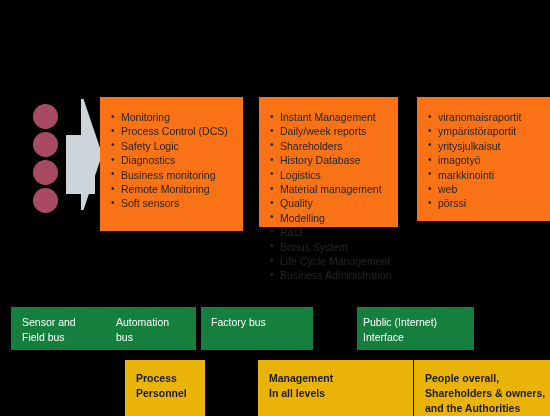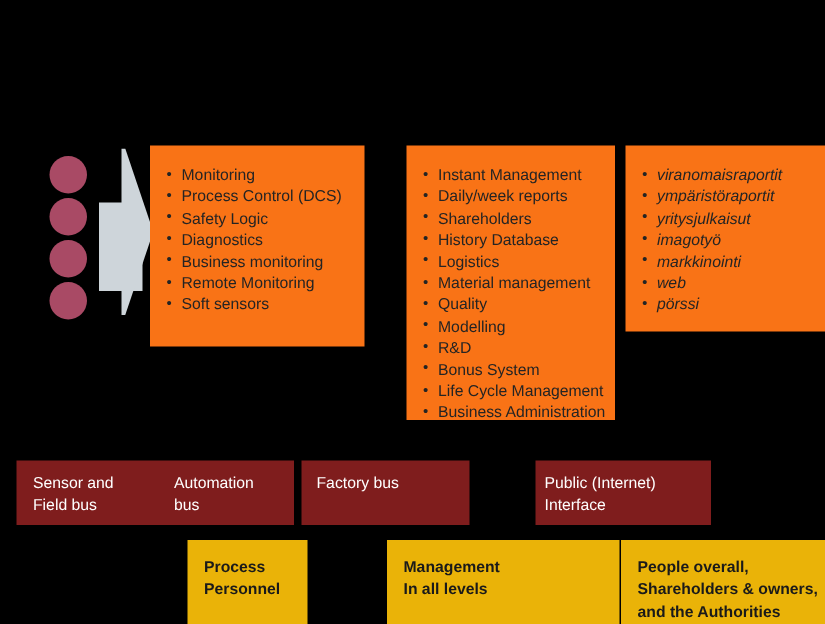--- a/index.html
+++ b/index.html
@@ -39,22 +39,22 @@
   .panel li::before {
     content: "\2022";
     position: absolute;
     left: 0px;
     top: -0.5px;
     font-size: 10px;
     color: #242424;
   }
 
   #panel-automation { left: 100px; top: 97px; width: 143px; height: 134px; padding: 13px 0 0 11px; }
-  #panel-business   { left: 271px; top: 97px; width: 139px; height: 183px; padding: 13px 0 0 11px; }
-  #panel-public     { left: 417px; top: 97px; width: 133px; height: 124px; padding: 13px 0 0 11px; font-style: italic; }
+  #panel-business   { left: 259px; top: 97px; width: 139px; height: 130px; padding: 13px 0 0 11px; }
+  #panel-public     { left: 417px; top: 97px; width: 133px; height: 124px; padding: 13px 0 0 11px; }
 
   
   .sensor-dot {
     position: absolute;
     width: 25px;
     height: 25px;
     border-radius: 50%;
     background: #a94a65;
     left: 33px;
   }
@@ -77,21 +77,21 @@
     left: 80px;
     top: 99px;
     width: 22px;
     height: 111px;
   }
   #collector-arrow svg { display: block; }
 
   
   .busbox {
     position: absolute;
-    background: #7f1d1d;
+    background: #15803d;
     color: #ffffff;
     box-sizing: border-box;
     font-size: 10.5px;
     line-height: 15px;
   }
   #busbox-fieldbus { left: 11px;  top: 307px; width: 185px; height: 43px; }
   #busbox-factory  { left: 201px; top: 307px; width: 112px; height: 43px; }
   #busbox-public   { left: 357px; top: 307px; width: 117px; height: 43px; }
 
   .busbox .lbl {

